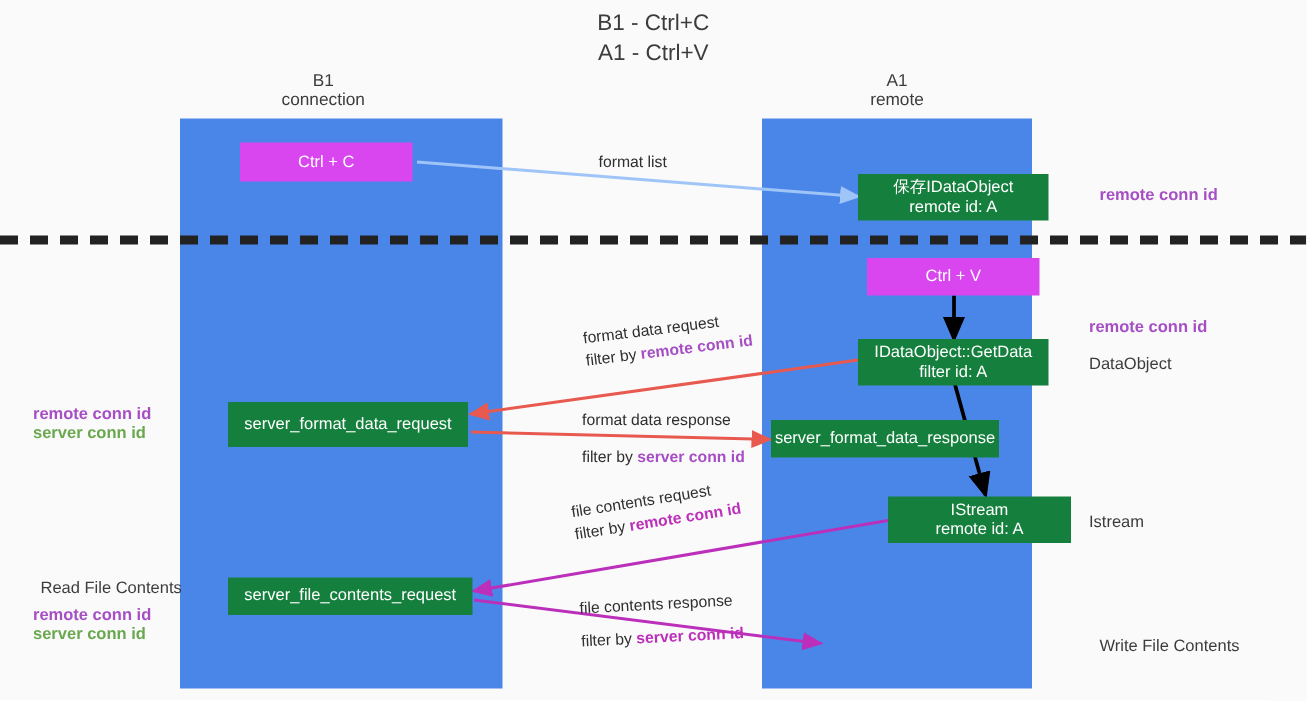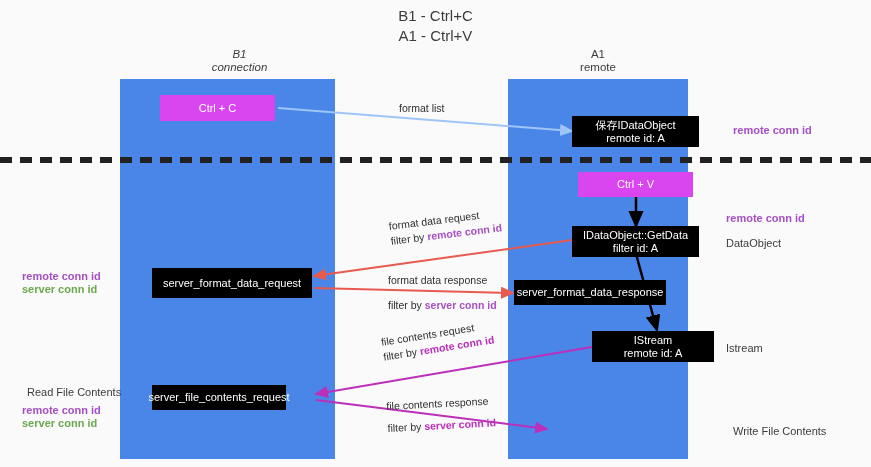--- a/index.html
+++ b/index.html
@@ -54,21 +54,21 @@
     justify-content: center;
     text-align: center;
     color: #ffffff;
     font-size: 11px;
     line-height: 13px;
     box-sizing: border-box;
     white-space: pre-line;
   }
   .node.green { background: #d946ef; }
   .node.orange { background: #fbb council; }
-  .node.orange { background: #000000; }
+  .node.orange { background: #15803d; }
   .side-label {
     position: absolute;
     font-size: 11px;
     color: #3c3c3c;
     line-height: 14px;
     white-space: pre-line;
   }
   .side-label.purple { color: #a64fc4; font-weight: bold; }
   .side-label.green-t { color: #6aa84f; font-weight: bold; }
   .edge-label {
@@ -86,21 +86,21 @@
 <body>
 
 <div id="canvas">
 
   <div class="lane" style="left:120px; top:79px; width:215px; height:380px;"></div>
   <div class="lane" style="left:508px; top:79px; width:180px; height:380px;"></div>
 
   <div class="title">B1 - Ctrl+C
 A1 - Ctrl+V</div>
 
-  <div class="lane-head" style="left:132px; top:48px; width:215px;font-style:italic;">B1
+  <div class="lane-head" style="left:108px; top:48px; width:215px;">B1
 connection</div>
   <div class="lane-head" style="left:508px; top:48px; width:180px;">A1
 remote</div>
 
   <svg id="svg-layer" viewBox="0 0 871 467">
     <defs>
       <marker id="ah-blue" markerWidth="7" markerHeight="7" refX="6" refY="3" orient="auto">
         <path d="M0,0 L7,3 L0,6 z" fill="#9fc5f8"></path>
       </marker>
       <marker id="ah-red" markerWidth="7" markerHeight="7" refX="6" refY="3" orient="auto">
@@ -141,21 +141,21 @@
   <div class="node orange" style="left:572px; top:226px; width:127px; height:31px;">IDataObject::GetData
 filter id: A</div>
 
   <div class="node orange" style="left:152px; top:268px; width:160px; height:30px;">server_format_data_request</div>
 
   <div class="node orange" style="left:514px; top:280px; width:152px; height:25px;">server_format_data_response</div>
 
   <div class="node orange" style="left:592px; top:331px; width:122px; height:31px;">IStream
 remote id: A</div>
 
-  <div class="node orange" style="left:152px; top:385px; width:134px; height:25px;">server_file_contents_request</div>
+  <div class="node orange" style="left:152px; top:385px; width:163px; height:25px;">server_file_contents_request</div>
 
 
   <div class="edge-label" style="left:399px; top:101px;">format list</div>
 
   <div class="edge-label" style="left:388px; top:219px; transform: rotate(-7deg); transform-origin: left top;">
     <span class="stack">format data request</span>
     <span class="stack"><span>filter by </span><span class="hl-purple">remote conn id</span></span>
   </div>
 
   <div class="edge-label" style="left:388px; top:273px;">

